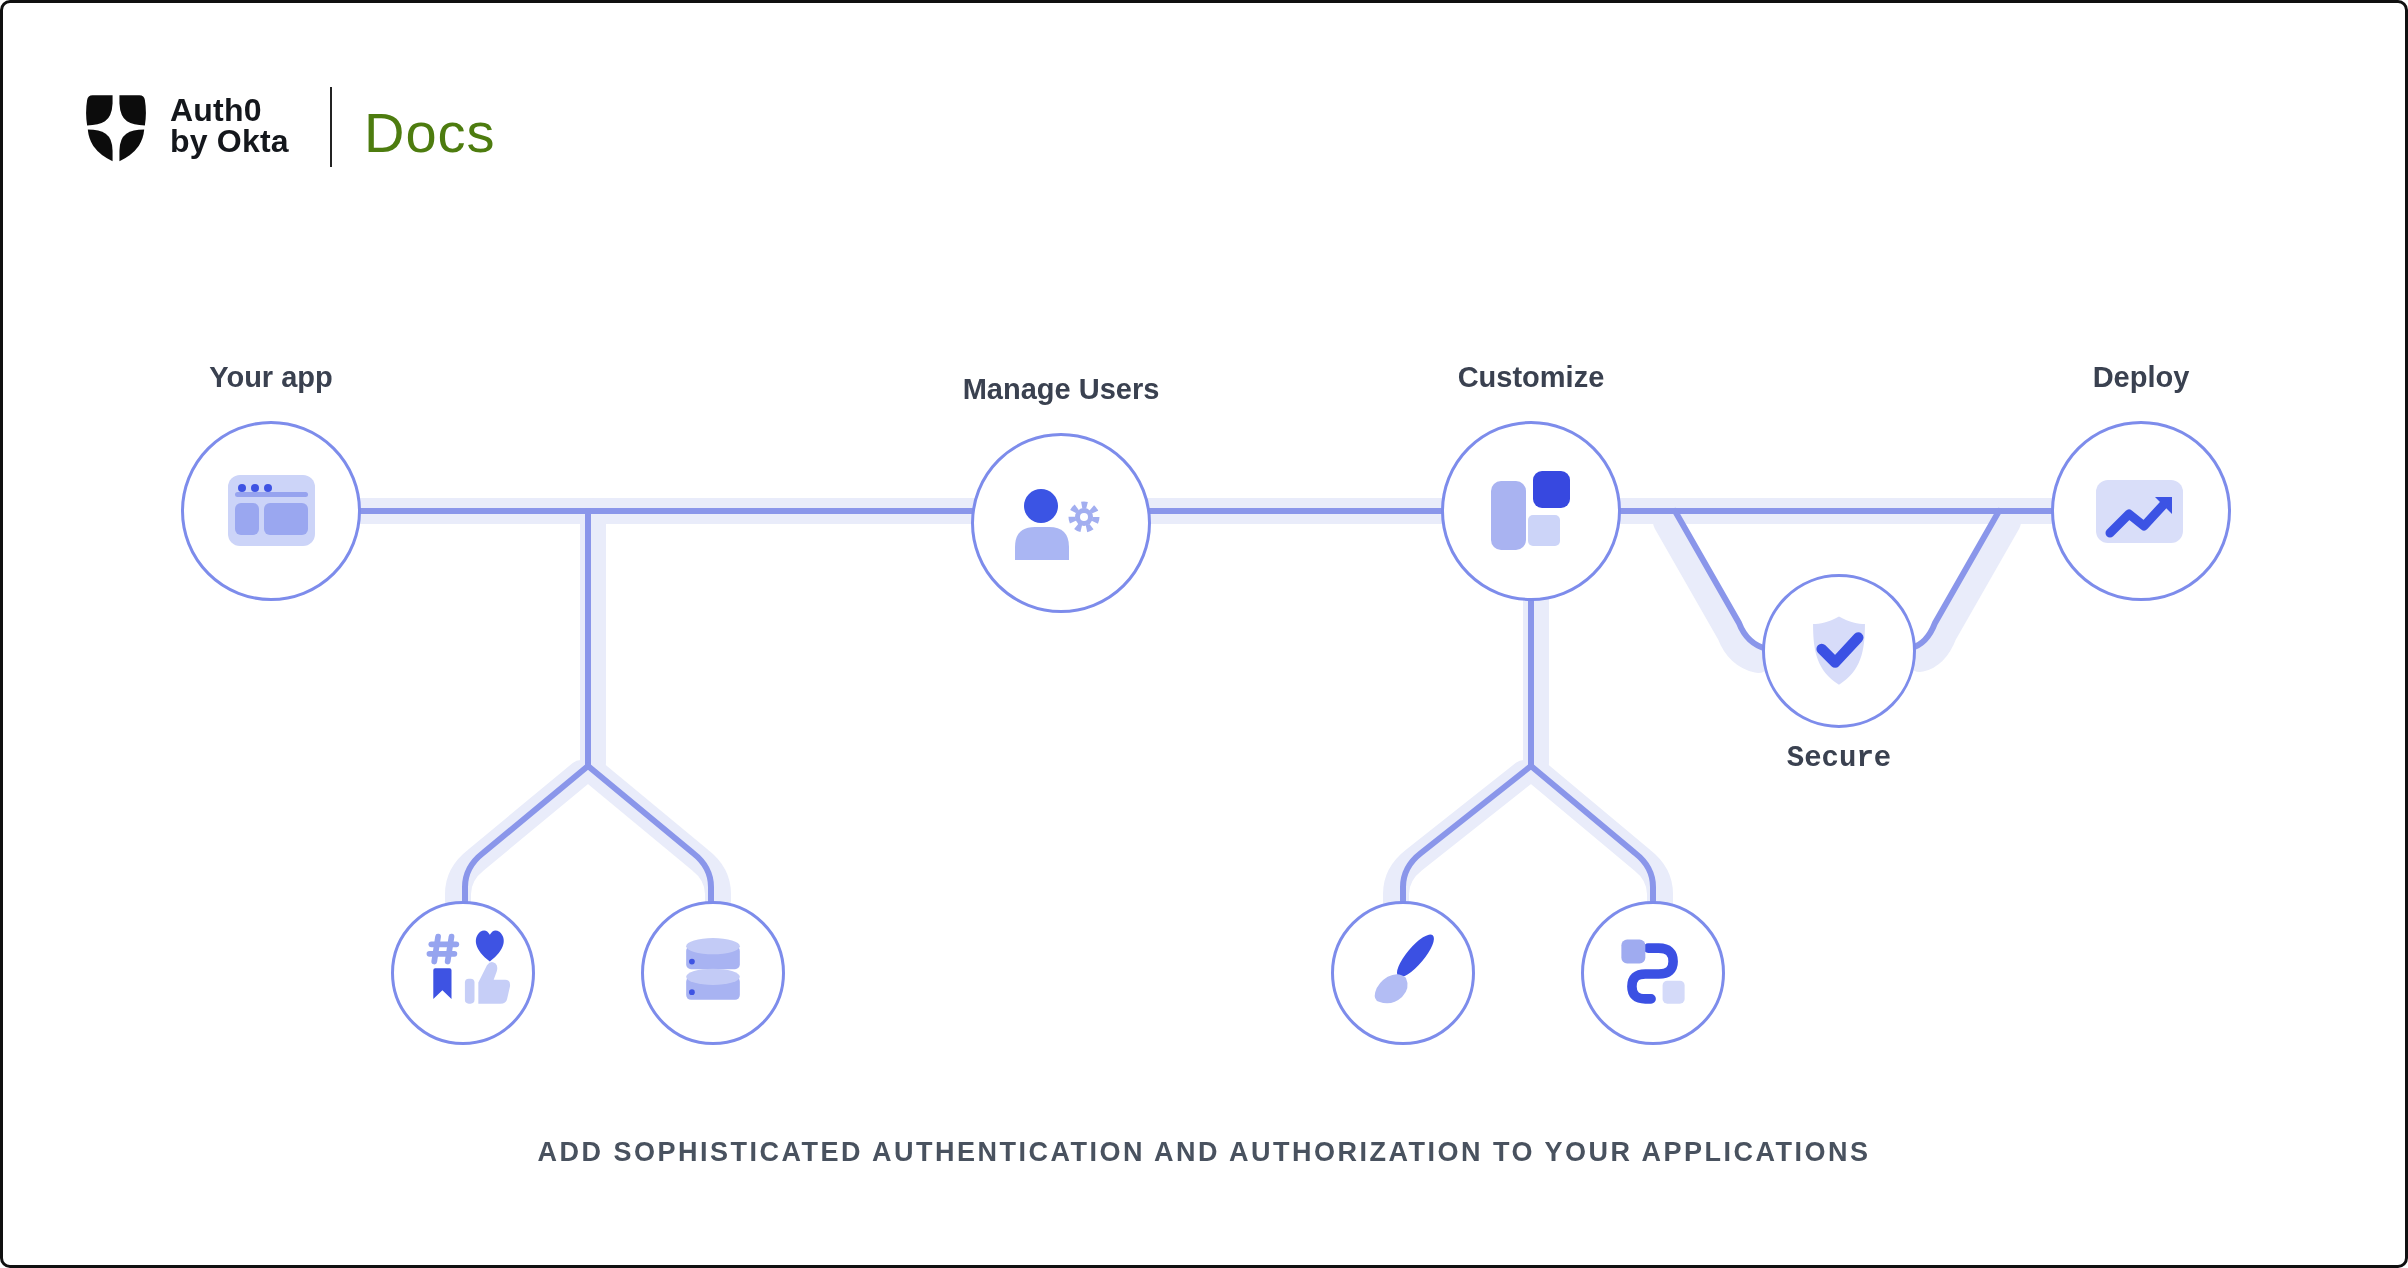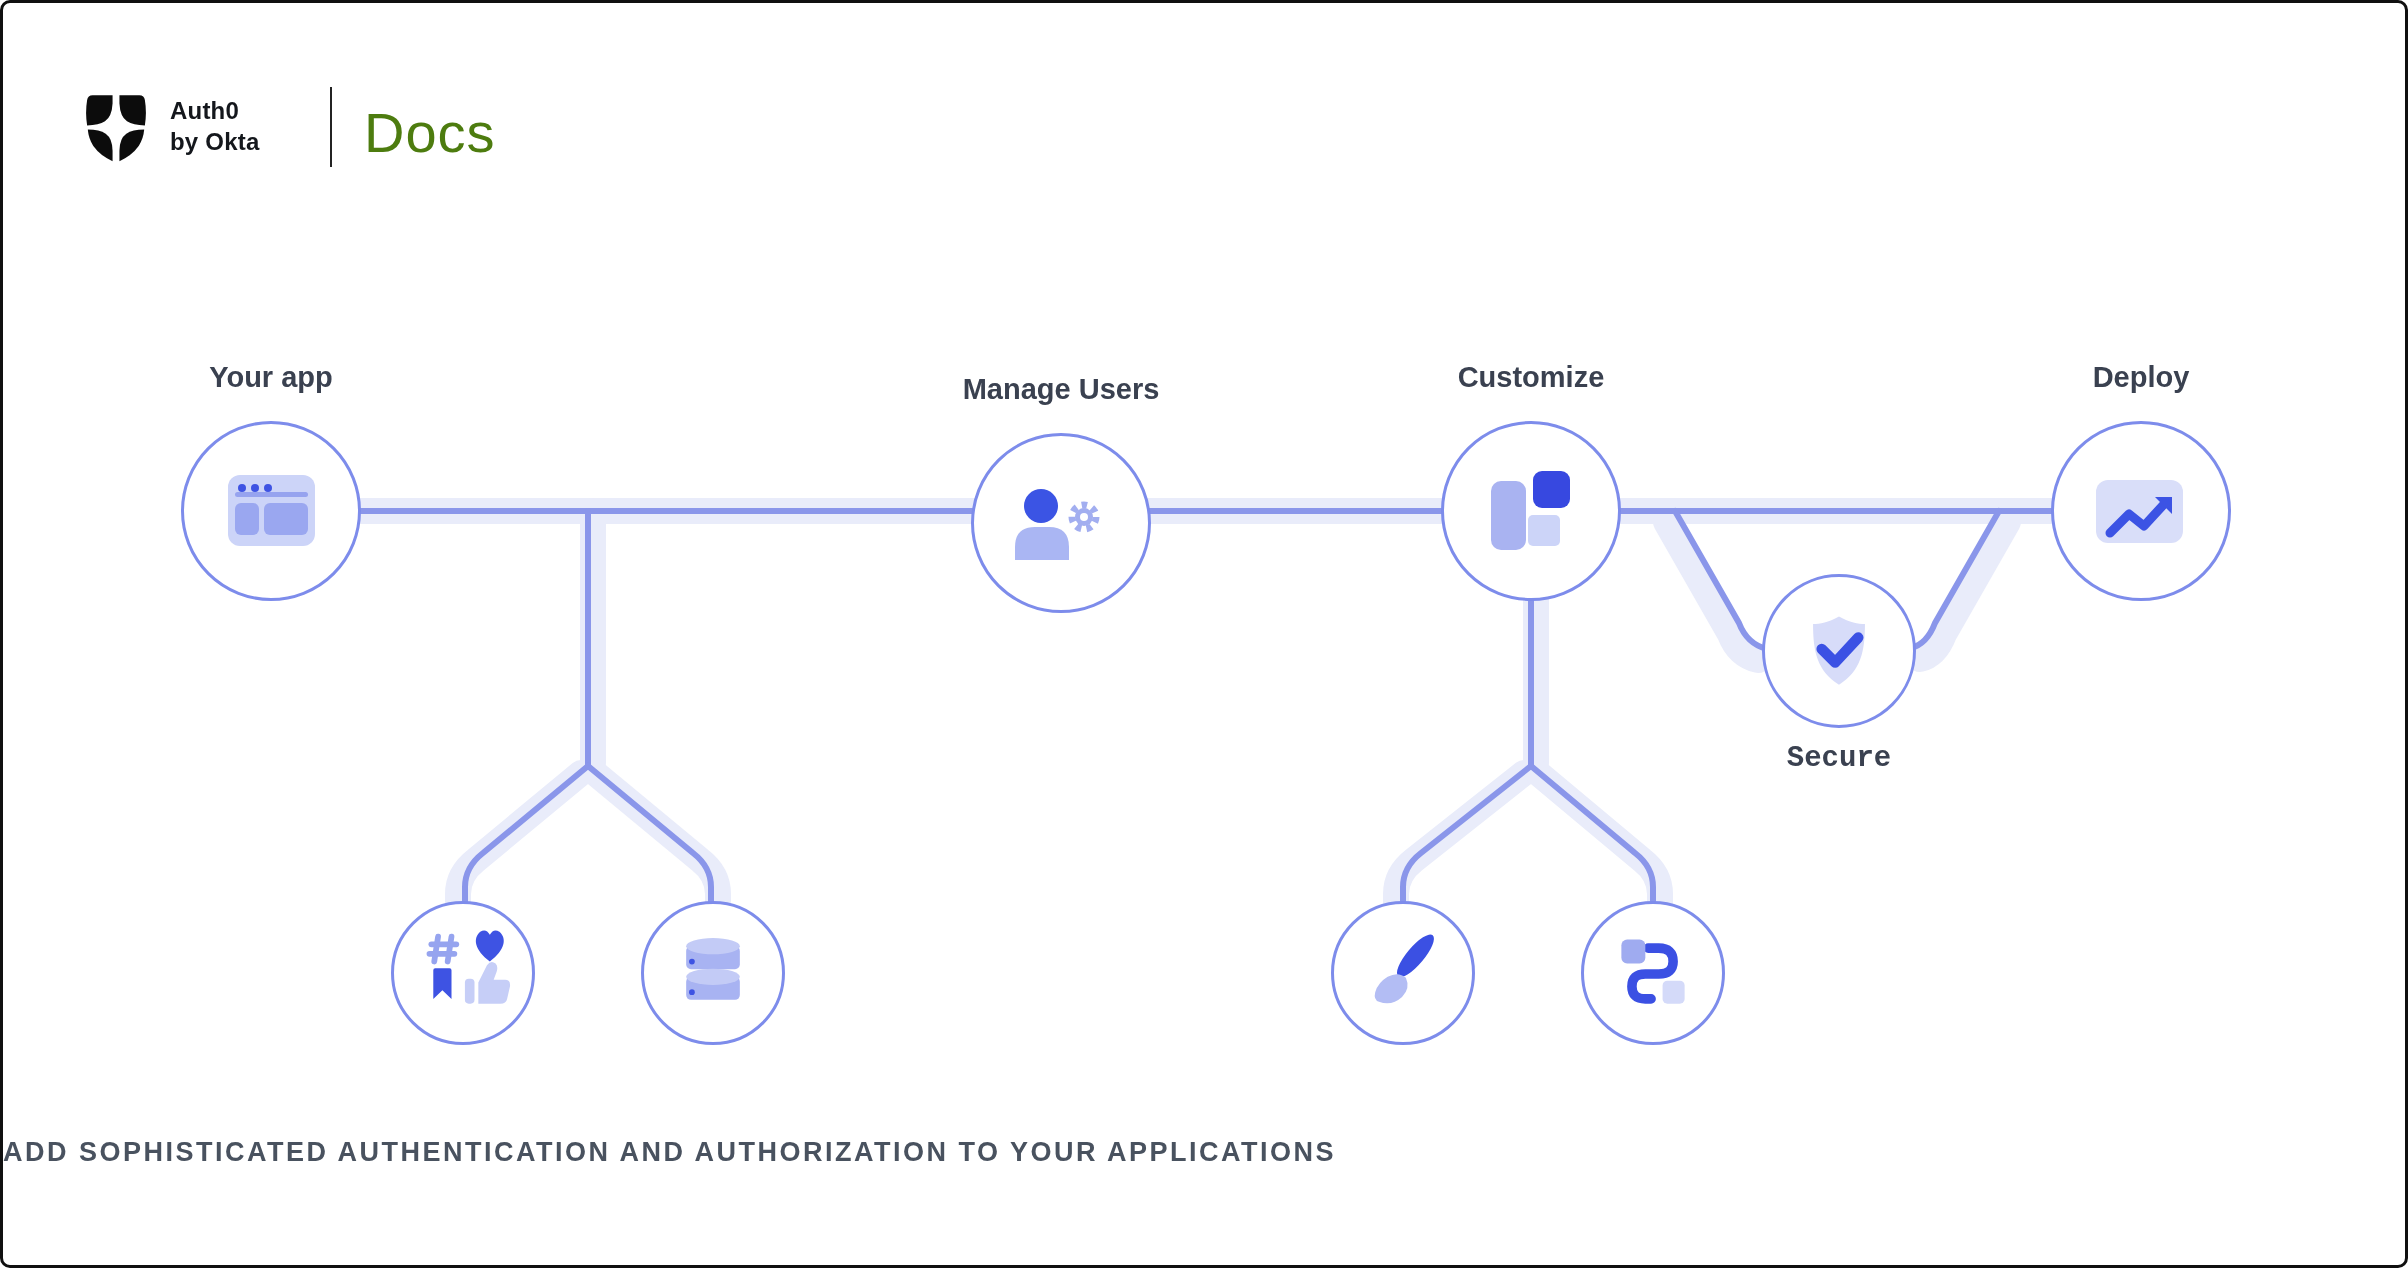--- a/index.html
+++ b/index.html
@@ -3,40 +3,40 @@
 <meta charset="utf-8">
 <style>
   html,body{margin:0;padding:0;background:#fff;}
   .page{
     position:relative;width:2408px;height:1268px;background:#ffffff;
     border:3px solid #101010;border-radius:10px;box-sizing:border-box;overflow:hidden;
     font-family:"Liberation Sans",sans-serif;
   }
   
   .logo-shield{position:absolute;left:80px;top:90px;}
-  .brand-text{position:absolute;left:167px;top:92px;font-size:24px;line-height:31px;
+  .brand-text{position:absolute;left:167px;top:92px;font-size:32px;line-height:31px;
     font-weight:600;color:#14171c;letter-spacing:.2px;}
   .header-divider{position:absolute;left:327px;top:84px;width:2px;height:80px;background:#232323;}
   .product-title{position:absolute;left:361px;top:102px;font-size:56px;line-height:56px;
     font-weight:300;color:#4d7c0f;letter-spacing:1px;}
   
   .connectors{position:absolute;left:0;top:0;}
   .node{position:absolute;}
   .circle{width:100%;height:100%;border-radius:50%;background:#fff;border:3.5px solid #7d8ceb;
     display:flex;align-items:center;justify-content:center;box-sizing:border-box;}
   .big{width:180px;height:180px;}
   .mid{width:154px;height:154px;}
   .small{width:144px;height:144px;}
   .mid .circle,.small .circle{border-width:3px;}
   .node-label{position:absolute;left:50%;transform:translateX(-50%);white-space:nowrap;
     font-weight:700;font-size:29px;color:#3a4150;}
   .label-top{bottom:calc(100% + 27px);}
   .label-bottom{top:calc(100% + 14px);font-family:Liberation Mono, monospace;}
   
-  .tagline{position:absolute;left:0;right:0;top:1134px;
+  .tagline{position:absolute;left:0;right:0;top:1134px;text-align:center;
     font-size:27px;font-weight:700;letter-spacing:2.5px;color:#49525f;}
 </style>
 </head>
 <body>
 
 <div class="page">
 
   <div>
     <svg class="logo-shield" width="66" height="73" viewBox="0 0 96 106">
       <g fill="#0c0c0c">

